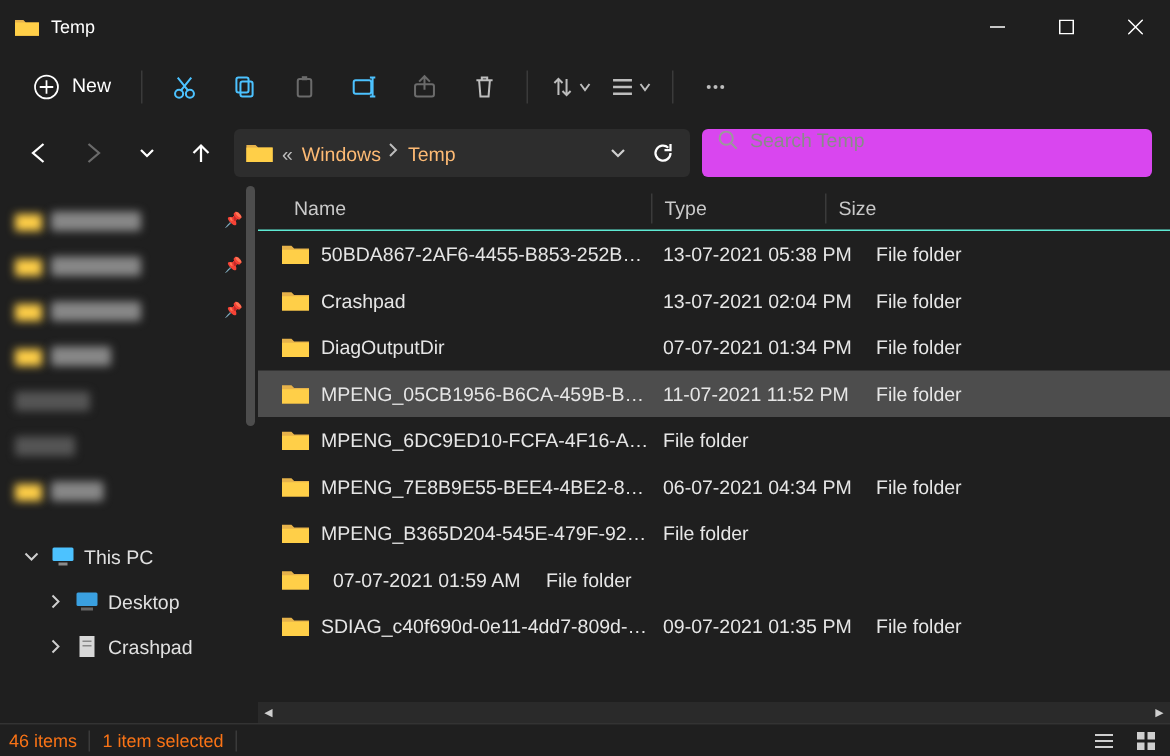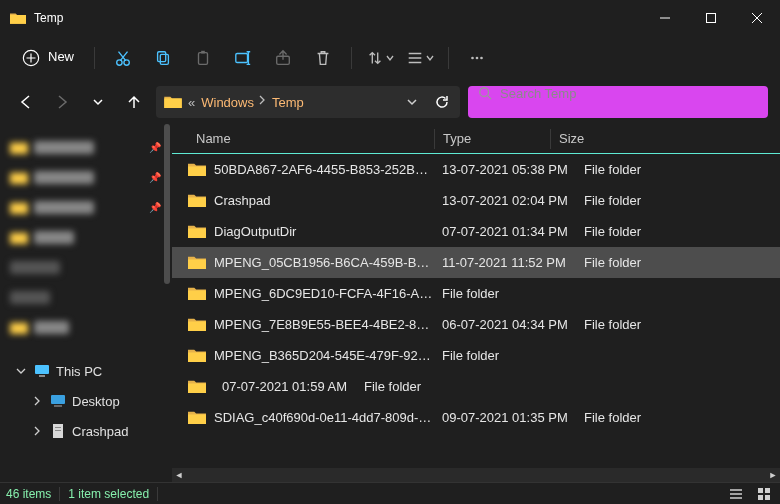--- a/index.html
+++ b/index.html
@@ -71,21 +71,21 @@
   .row .fname { width: 220px; white-space:nowrap; overflow:hidden; text-overflow:ellipsis; }
   .row .fdate { width: 142px; padding-left:8px; }
   .row .ftype { width: 116px; padding-left:8px; }
   .row .fsize { width: 58px; padding-left:8px; }
 
   .hscroll { position:absolute; bottom:0; left:0; right:0; height:14px; background:#2a2a2a; display:flex; align-items:center; justify-content:space-between; }
   .hscroll .arrow { width:14px; height:14px; color:#cfcfcf; display:flex; align-items:center; justify-content:center; font-size:9px; }
   .hscroll .track { flex:1; height:14px; position:relative; }
 
   
-  .statusbar { height:22px; background:#1f1f1f; border-top:1px solid #333; display:flex; align-items:center; padding:0 6px; font-size:12px; color:#86efac; gap:8px; }
+  .statusbar { height:22px; background:#1f1f1f; border-top:1px solid #333; display:flex; align-items:center; padding:0 6px; font-size:12px; color:#f97316; gap:8px; }
   .statusbar .sep { width:1px; height:14px; background:#3a3a3a; }
   .statusbar .spacer { flex:1; }
   .statusbar .viewbtn { width:20px; height:18px; display:flex; align-items:center; justify-content:center; }
 
   
   .folder-svg .back { fill:#e6b24a; }
   .folder-svg .front { fill:#ffcf48; }
   .file-svg .page { fill:#e8e8e8; }
 </style>
 </head>

